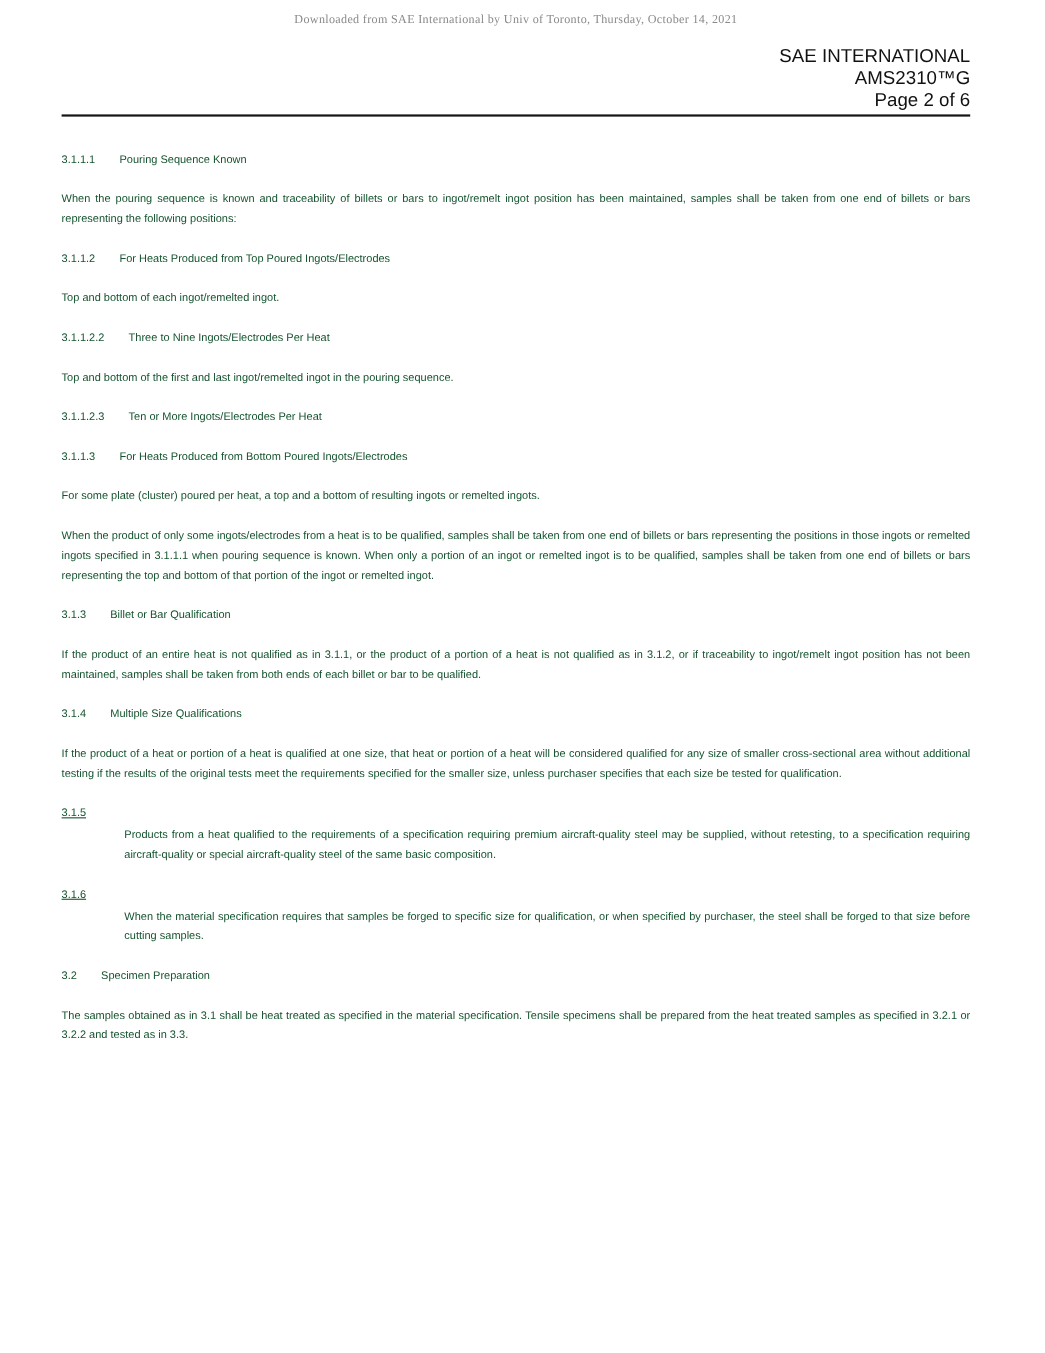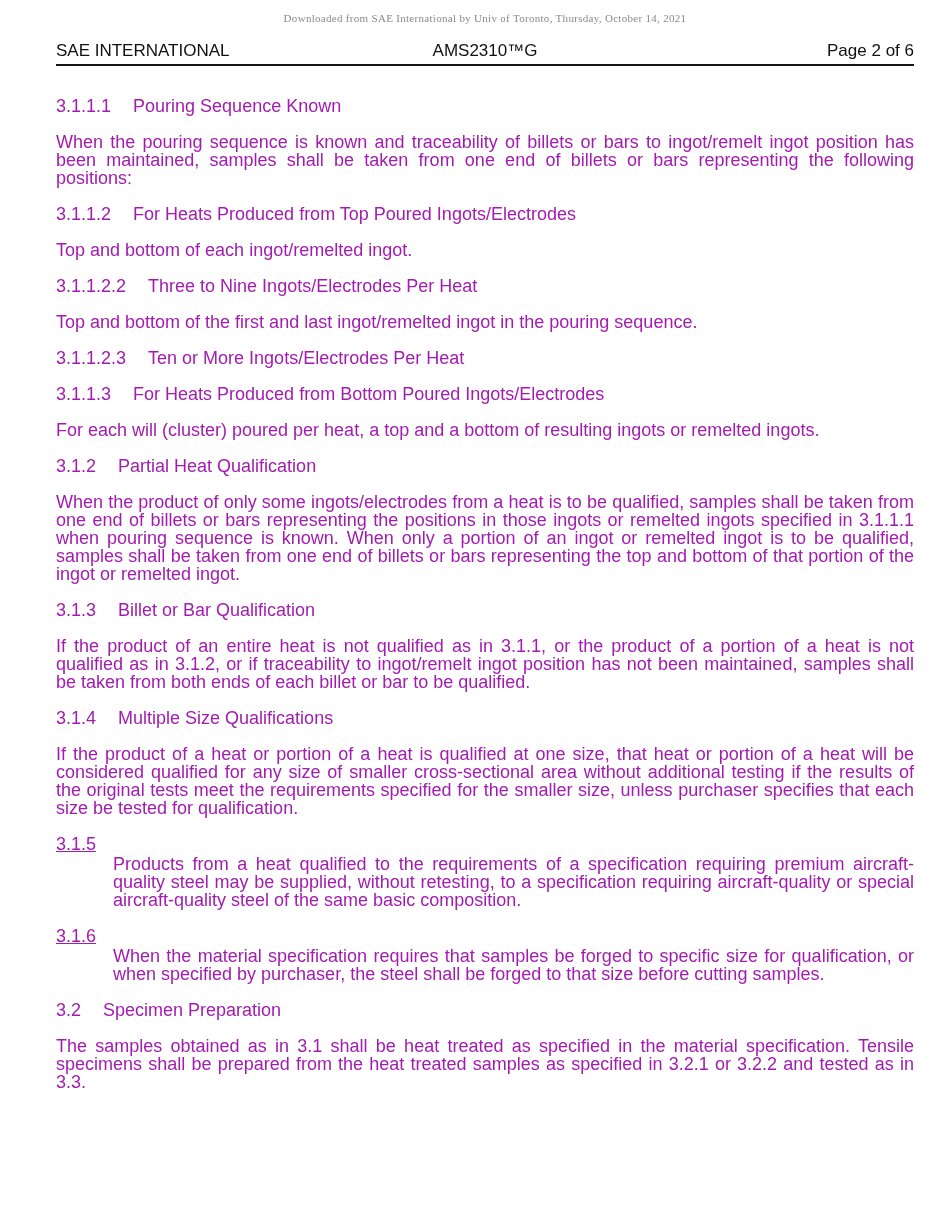--- a/index.html
+++ b/index.html
@@ -6,50 +6,51 @@
     margin: 0;
     padding: 0;
     background: #ffffff;
   }
   .page {
     position: relative;
     box-sizing: border-box;
     width: 950px;
     height: 1094px;
     background: #ffffff;
-    padding: 12px 36px 0 56px;
+    padding: 12px 68px 0 56px;
     color: #111111;
   }
   .watermark {
     text-align: center;
     font-family: "Liberation Serif", "DejaVu Serif", serif;
     font-size: 11px;
     letter-spacing: 0.3px;
     color: #8a8a8a;
   }
   .page-header {
     display: flex;
     align-items: flex-end;
     margin-top: 17px;
     padding-bottom: 3px;
     border-bottom: 2.5px solid #151515;
     font-family: "Liberation Sans", "DejaVu Sans", sans-serif;
     font-size: 17px;
     line-height: 20px;
     color: #111111;
+    flex-direction: column;
   }
   .page-header .hl { flex: 1 1 0; text-align: left; }
   .page-header .hc { flex: 1 1 0; text-align: center; }
   .page-header .hr { flex: 1 1 0; text-align: right; }
   .doc-body {
     margin-top: 31px;
     font-family: "Liberation Sans", "DejaVu Sans", sans-serif;
-    font-size: 18px;
+    font-size: 10px;
     line-height: 18px;
-    color: #a21caf;
+    color: #14532d;
   }
   .block { margin: 0 0 18px 0; }
   .heading .num {
     display: inline-block;
     margin-right: 22px;
     white-space: nowrap;
   }
   .para { text-align: justify; margin-top: 11px; }
   .hanging { display: flex; }
   .hanging .num { flex: 0 0 57px; text-decoration: underline; }
@@ -91,25 +92,22 @@
 
     <div class="block heading">
       <span class="num">3.1.1.2.3</span><span>Ten or More Ingots/Electrodes Per Heat</span>
     </div>
 
 
     <div class="block heading">
       <span class="num">3.1.1.3</span><span>For Heats Produced from Bottom Poured Ingots/Electrodes</span>
     </div>
 
-    <p class="block para">For each will (cluster) poured per heat, a top and a bottom of resulting ingots or remelted ingots.</p>
+    <p class="block para">For some plate (cluster) poured per heat, a top and a bottom of resulting ingots or remelted ingots.</p>
 
-    <div class="block heading">
-      <span class="num">3.1.2</span><span>Partial Heat Qualification</span>
-    </div>
 
     <p class="block para">When the product of only some ingots/electrodes from a heat is to be qualified, samples shall be taken from one end of billets or bars representing the positions in those ingots or remelted ingots specified in 3.1.1.1 when pouring sequence is known. When only a portion of an ingot or remelted ingot is to be qualified, samples shall be taken from one end of billets or bars representing the top and bottom of that portion of the ingot or remelted ingot.</p>
 
     <div class="block heading">
       <span class="num">3.1.3</span><span>Billet or Bar Qualification</span>
     </div>
 
     <p class="block para">If the product of an entire heat is not qualified as in 3.1.1, or the product of a portion of a heat is not qualified as in 3.1.2, or if traceability to ingot/remelt ingot position has not been maintained, samples shall be taken from both ends of each billet or bar to be qualified.</p>
 
     <div class="block heading">

